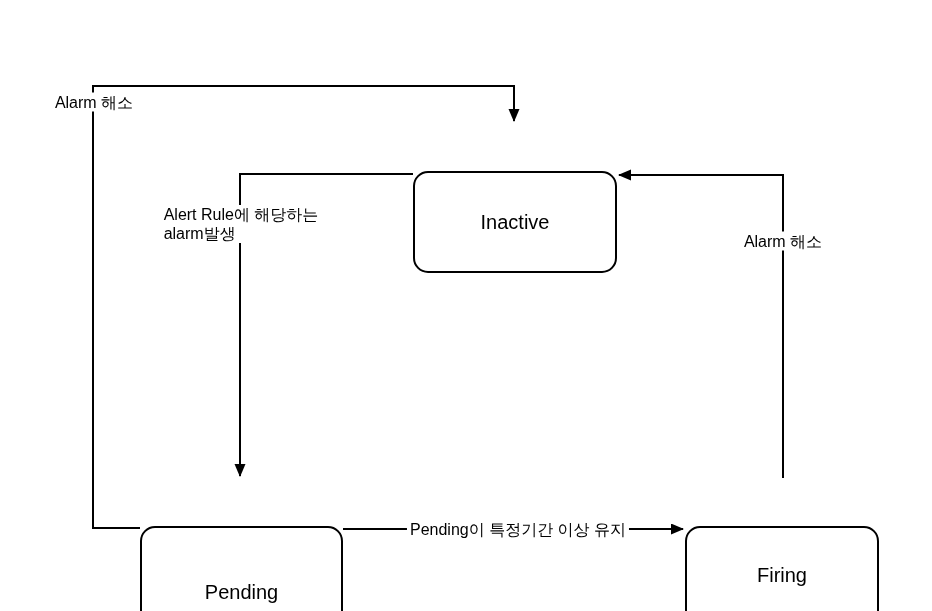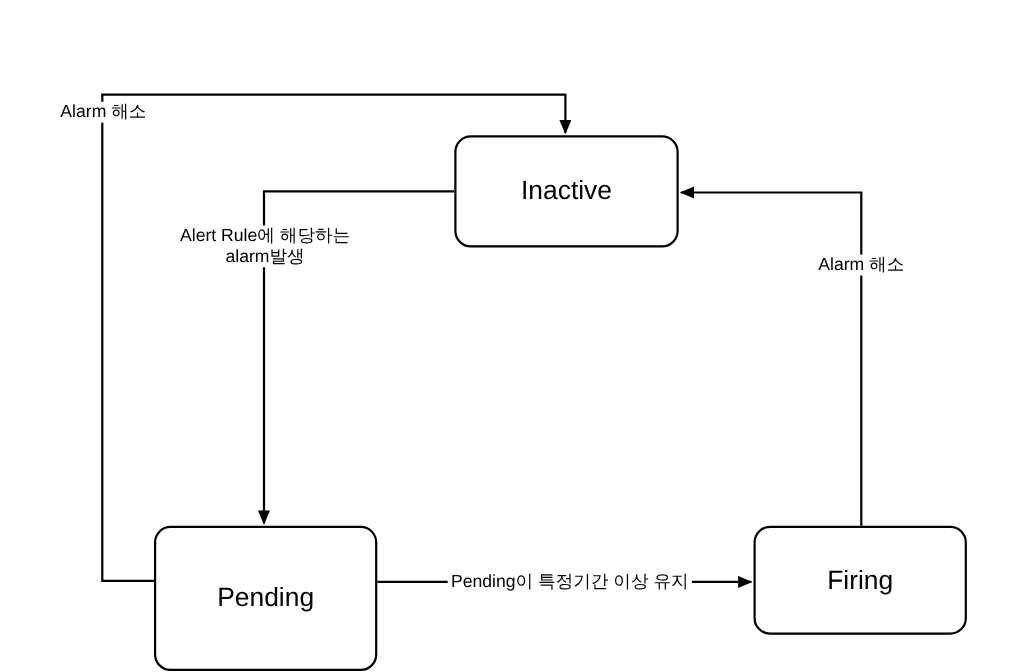--- a/index.html
+++ b/index.html
@@ -25,34 +25,35 @@
   }
   .state {
     position: absolute;
     box-sizing: border-box;
     background: #ffffff;
     border: 2px solid #000000;
     border-radius: 15px;
     display: flex;
     align-items: center;
     justify-content: center;
-    font-size: 24px;
+    font-size: 20px;
     color: #000000;
+    margin-top: 48px;
   }
   .state-inactive { left: 413px; top: 123px; width: 204px; height: 102px; }
   .state-pending  { left: 140px; top: 478px; width: 203px; height: 132px; }
   .state-firing   { left: 685px; top: 478px; width: 194px; height: 99px;  }
   .edge-label {
     position: absolute;
     transform: translate(-50%, -50%);
     background: #ffffff;
     font-size: 16px;
     line-height: 19px;
     color: #000000;
-    text-align: center;
+    text-align: left;
     white-space: pre-line;
     padding: 0 3px;
   }
   .label-alarm-clear-left  { left: 94px;  top: 102px; white-space: nowrap; }
   .label-alert-rule        { left: 241px; top: 224px; }
   .label-alarm-clear-right { left: 783px; top: 241px; white-space: nowrap; }
   .label-pending-duration  { left: 518px; top: 529px; white-space: nowrap; }
 </style>
 </head>
 <body>

